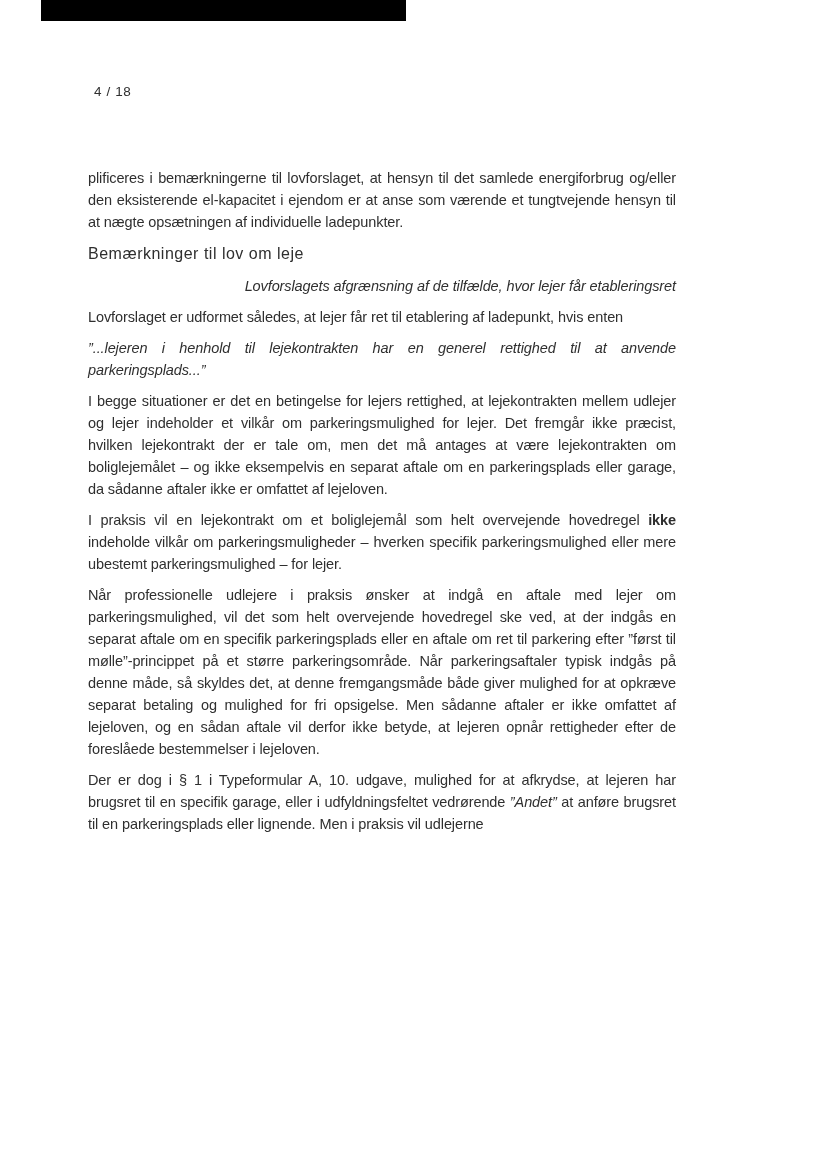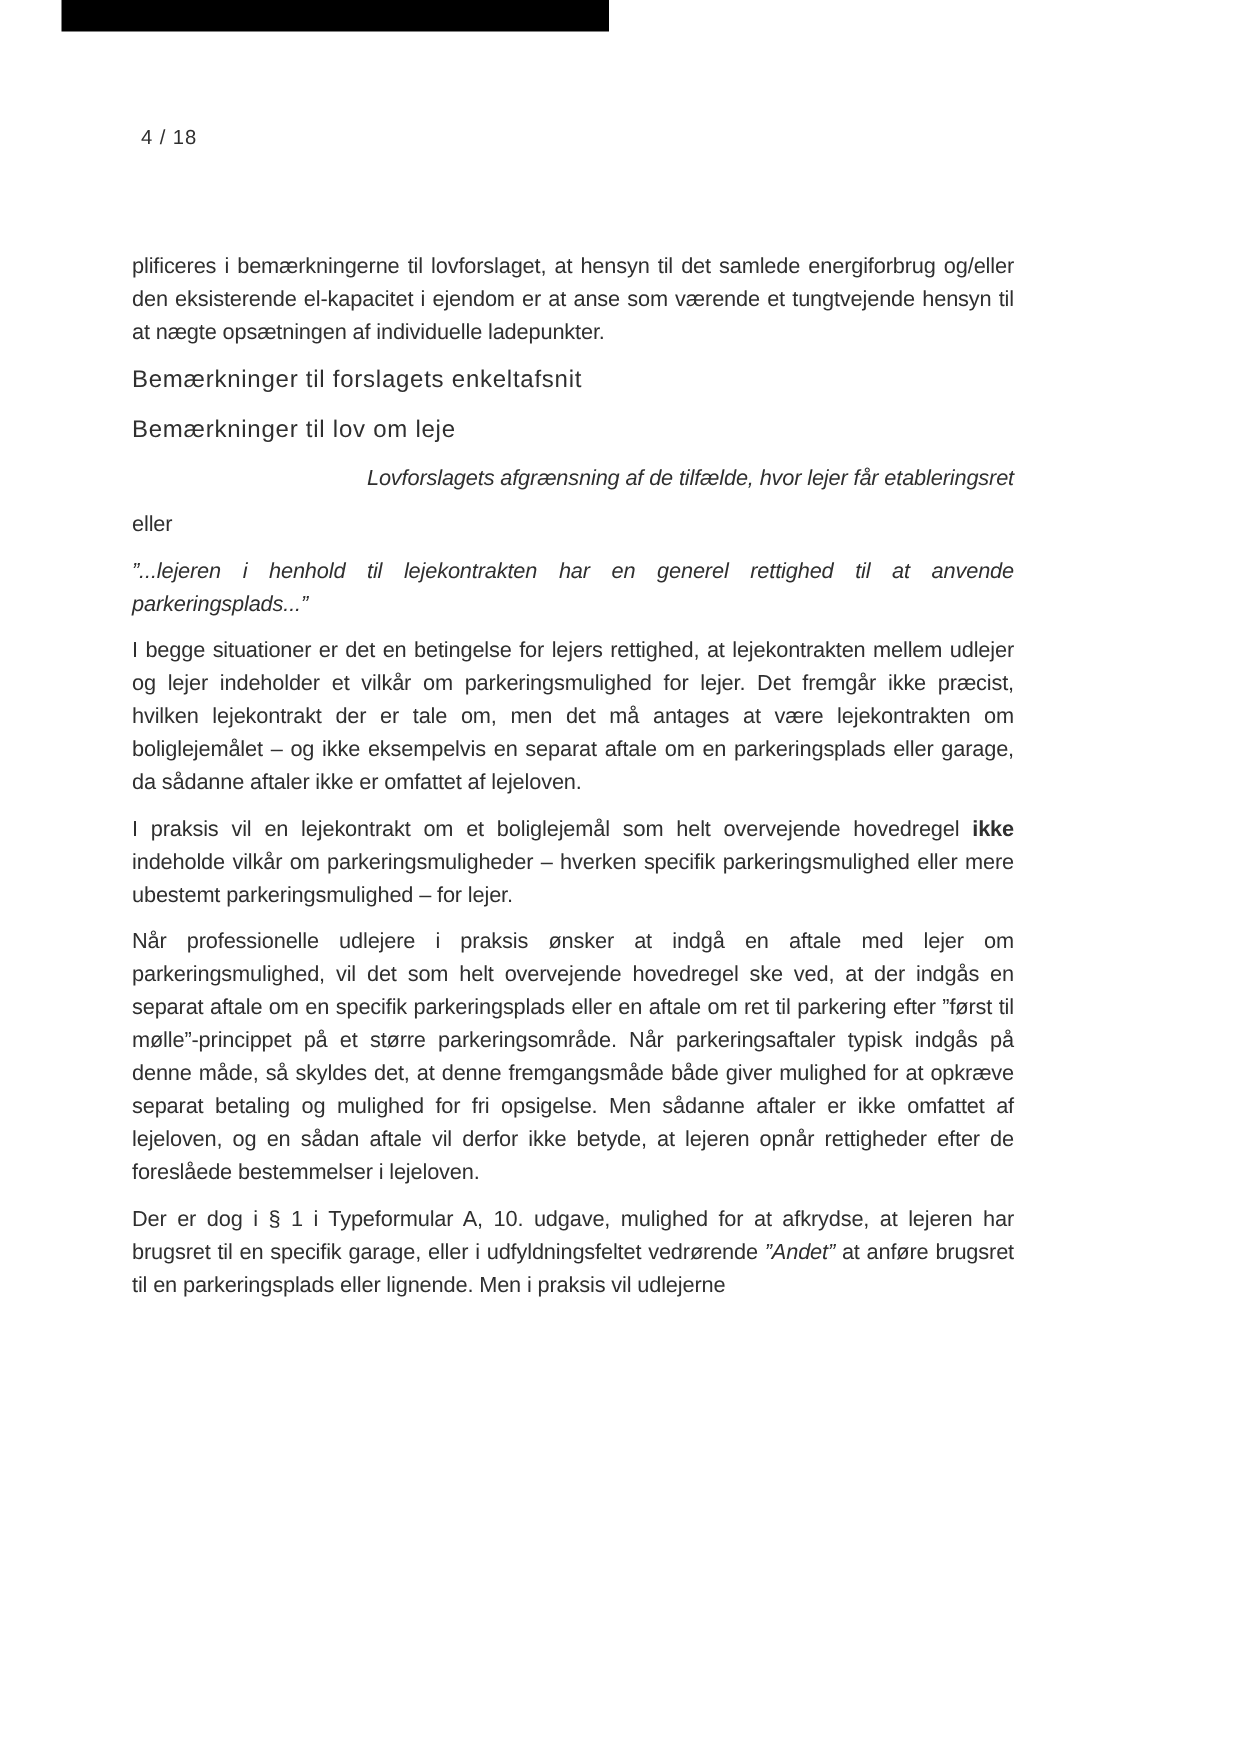--- a/index.html
+++ b/index.html
@@ -80,29 +80,28 @@
 <div class="page">
 
   <div class="redaction-bar"></div>
 
   <div class="page-number">4 / 18</div>
 
   <div class="content">
 
     <p>plificeres i bemærkningerne til lovforslaget, at hensyn til det samlede energiforbrug og/eller den eksisterende el-kapacitet i ejendom er at anse som værende et tungtvejende hensyn til at nægte opsætningen af individuelle ladepunkter.</p>
 
-    <p class="h-section">Bemærkninger til forslagets enkeltafsnit</p>
 
     <p class="h-sub">Bemærkninger til lov om leje</p>
 
     <p class="sub-italic">Lovforslagets afgrænsning af de tilfælde, hvor lejer får etableringsret</p>
 
+    <p>Lovforslaget er udformet således, at lejer får ret til etablering af ladepunkt, hvis enten</p>
 
 
-    <p class="connector">eller</p>
 
     <p class="quote">”...lejeren i henhold til lejekontrakten har en generel rettighed til at anvende parkeringsplads...”</p>
 
     <p>I begge situationer er det en betingelse for lejers rettighed, at lejekontrakten mellem udlejer og lejer indeholder et vilkår om parkeringsmulighed for lejer. Det fremgår ikke præcist, hvilken lejekontrakt der er tale om, men det må antages at være lejekontrakten om boliglejemålet – og ikke eksempelvis en separat aftale om en parkeringsplads eller garage, da sådanne aftaler ikke er omfattet af lejeloven.</p>
 
     <p><span>I praksis vil en lejekontrakt om et boliglejemål som helt overvejende hovedregel </span><strong>ikke</strong><span> indeholde vilkår om parkeringsmuligheder – hverken specifik parkeringsmulighed eller mere ubestemt parkeringsmulighed – for lejer.</span></p>
 
     <p>Når professionelle udlejere i praksis ønsker at indgå en aftale med lejer om parkeringsmulighed, vil det som helt overvejende hovedregel ske ved, at der indgås en separat aftale om en specifik parkeringsplads eller en aftale om ret til parkering efter ”først til mølle”-princippet på et større parkeringsområde. Når parkeringsaftaler typisk indgås på denne måde, så skyldes det, at denne fremgangsmåde både giver mulighed for at opkræve separat betaling og mulighed for fri opsigelse. Men sådanne aftaler er ikke omfattet af lejeloven, og en sådan aftale vil derfor ikke betyde, at lejeren opnår rettigheder efter de foreslåede bestemmelser i lejeloven.</p>
 
     <p><span>Der er dog i § 1 i Typeformular A, 10. udgave, mulighed for at afkrydse, at lejeren har brugsret til en specifik garage, eller i udfyldningsfeltet vedrørende </span><em>”Andet”</em><span> at anføre brugsret til en parkeringsplads eller lignende. Men i praksis vil udlejerne</span></p>

